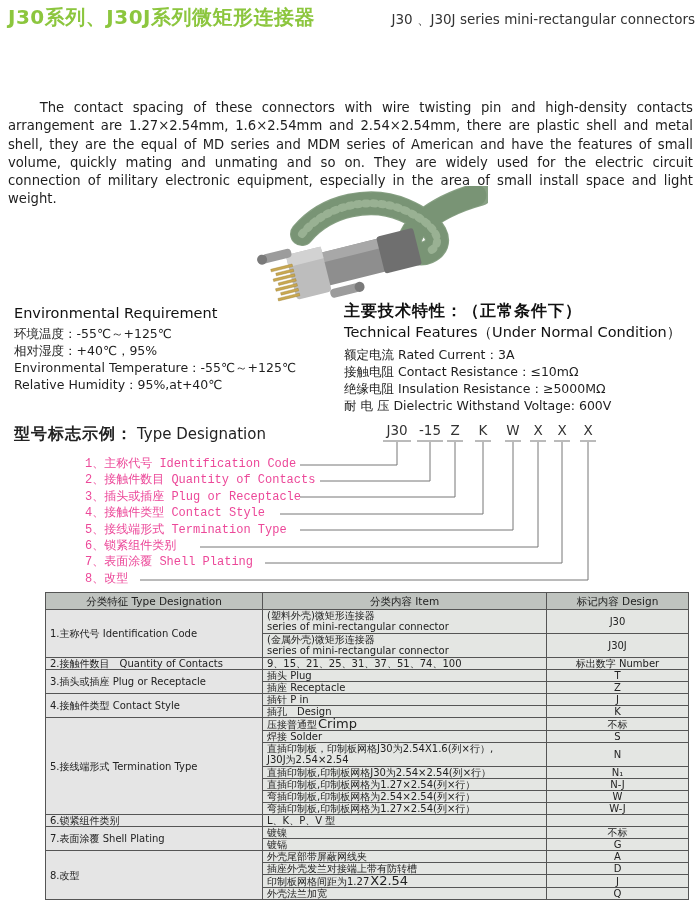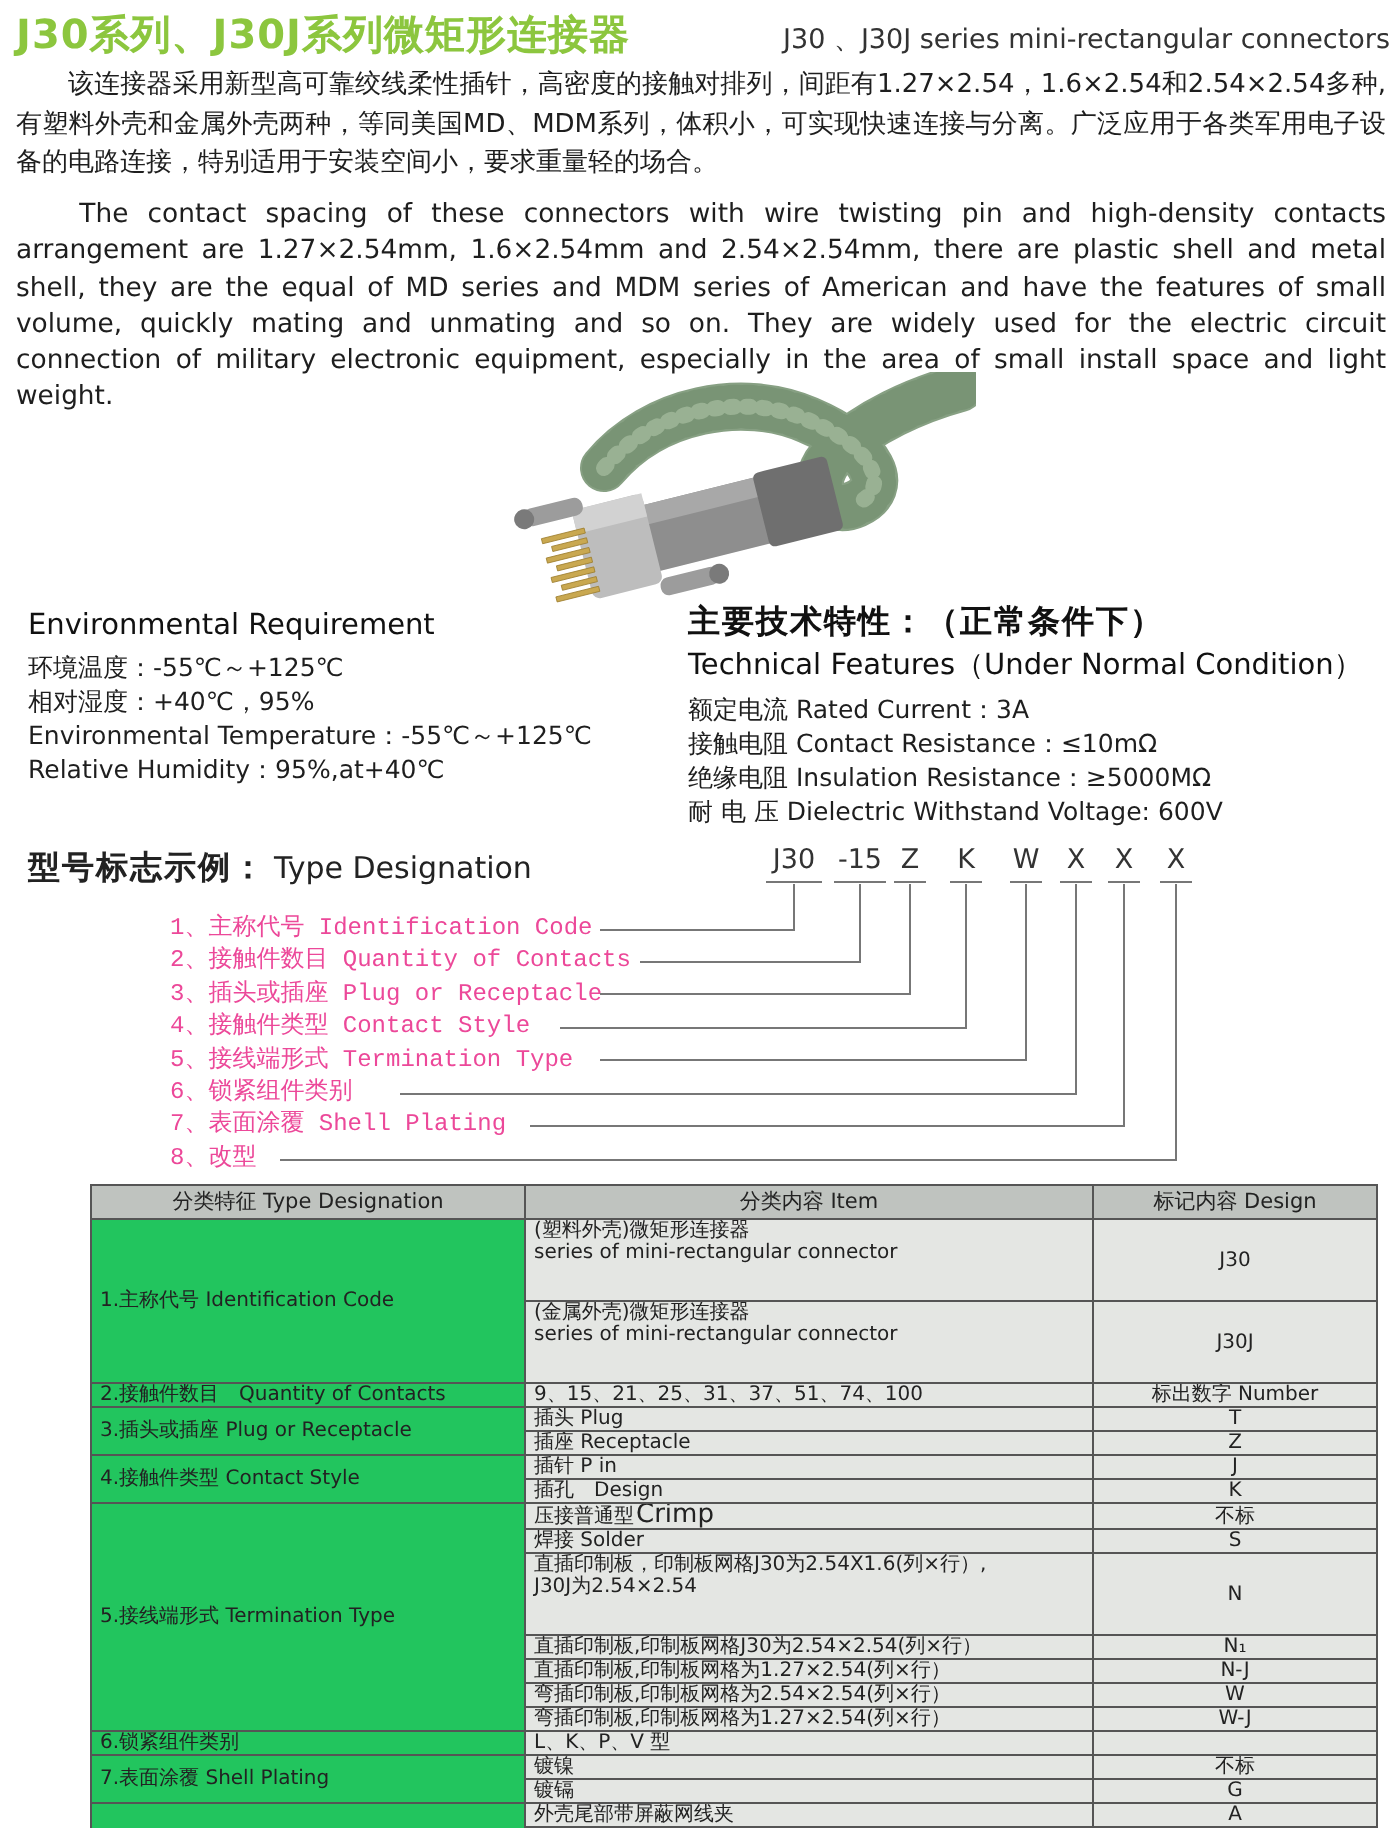--- a/index.html
+++ b/index.html
@@ -49,37 +49,36 @@
     border-collapse:collapse;table-layout:fixed;
     font-size:10px;color:#222;
   }
   .spec-table td,.spec-table th{
     border:1px solid #555;padding:0 4px;line-height:11px;vertical-align:middle;
     overflow:hidden;
   }
   .spec-table th{
     background:#bfc3bf;font-weight:normal;text-align:center;height:16px;font-size:10.5px;
   }
-  .spec-table td.feat{background:#22c55e;text-align:left;}
+  .spec-table td.feat{background:#e5e5e5;text-align:left;}
   .spec-table td.item{background:#e4e6e3;text-align:left;}
   .spec-table td.design{background:#e4e6e3;text-align:center;}
   .spec-table tr{height:12px;}
-  .spec-table td.two{white-space:pre-line;line-height:10.5px;padding-top:1px;padding-bottom:18px;}
+  .spec-table td.two{white-space:pre-line;line-height:10.5px;padding-top:1px;padding-bottom:1px;}
   .spec-table .big{font-size:13px;margin-left:1px;}
   .c1{width:217px;}.c2{width:284px;}.c3{width:142px;}
 </style>
 </head>
 <body>
 
 <div id="page">
 
   <div class="title-cn" style="color:#8cc63e;">J30系列、J30J系列微矩形连接器</div>
   <div class="title-en">J30 、J30J series mini-rectangular connectors</div>
 
-  <div class="para para-cn">该连接器采用新型高可靠绞线柔性插针，高密度的接触对排列，间距有1.27×2.54，1.6×2.54和2.54×2.54多种,有塑料外壳和金属外壳两种，等同美国MD、MDM系列，体积小，可实现快速连接与分离。广泛应用于各类军用电子设备的电路连接，特别适用于安装空间小，要求重量轻的场合。</div>
   <div class="para para-en">The contact spacing of these connectors with wire twisting pin and high-density contacts arrangement are 1.27×2.54mm, 1.6×2.54mm and 2.54×2.54mm, there are plastic shell and metal shell, they are the equal of MD series and MDM series of American and have the features of small volume, quickly mating and unmating  and so on. They are widely used for the electric circuit connection of military electronic equipment,  especially in the area of small install space and light weight.</div>
 
   <svg class="photo" viewBox="0 0 256 128" xmlns="http://www.w3.org/2000/svg">
 
     <path d="M70 48 C 95 18, 140 10, 172 24 C 205 38, 214 58, 196 66 C 180 73, 170 55, 186 40 C 202 25, 226 14, 248 8" fill="none" stroke="#87a083" stroke-width="24" stroke-linecap="round"></path>
     <path d="M70 48 C 95 18, 140 10, 172 24 C 205 38, 214 58, 196 66 C 180 73, 170 55, 186 40 C 202 25, 226 14, 248 8" fill="none" stroke="#6d8a69" stroke-width="22" stroke-linecap="round" stroke-dasharray="3 5" opacity="0.55"></path>
     <path d="M70 48 C 95 18, 140 10, 172 24 C 205 38, 214 58, 196 66" fill="none" stroke="#a7bda0" stroke-width="8" stroke-linecap="round" stroke-dasharray="2 6" opacity="0.7"></path>
 
     <g transform="rotate(-14 110 80)">
 

